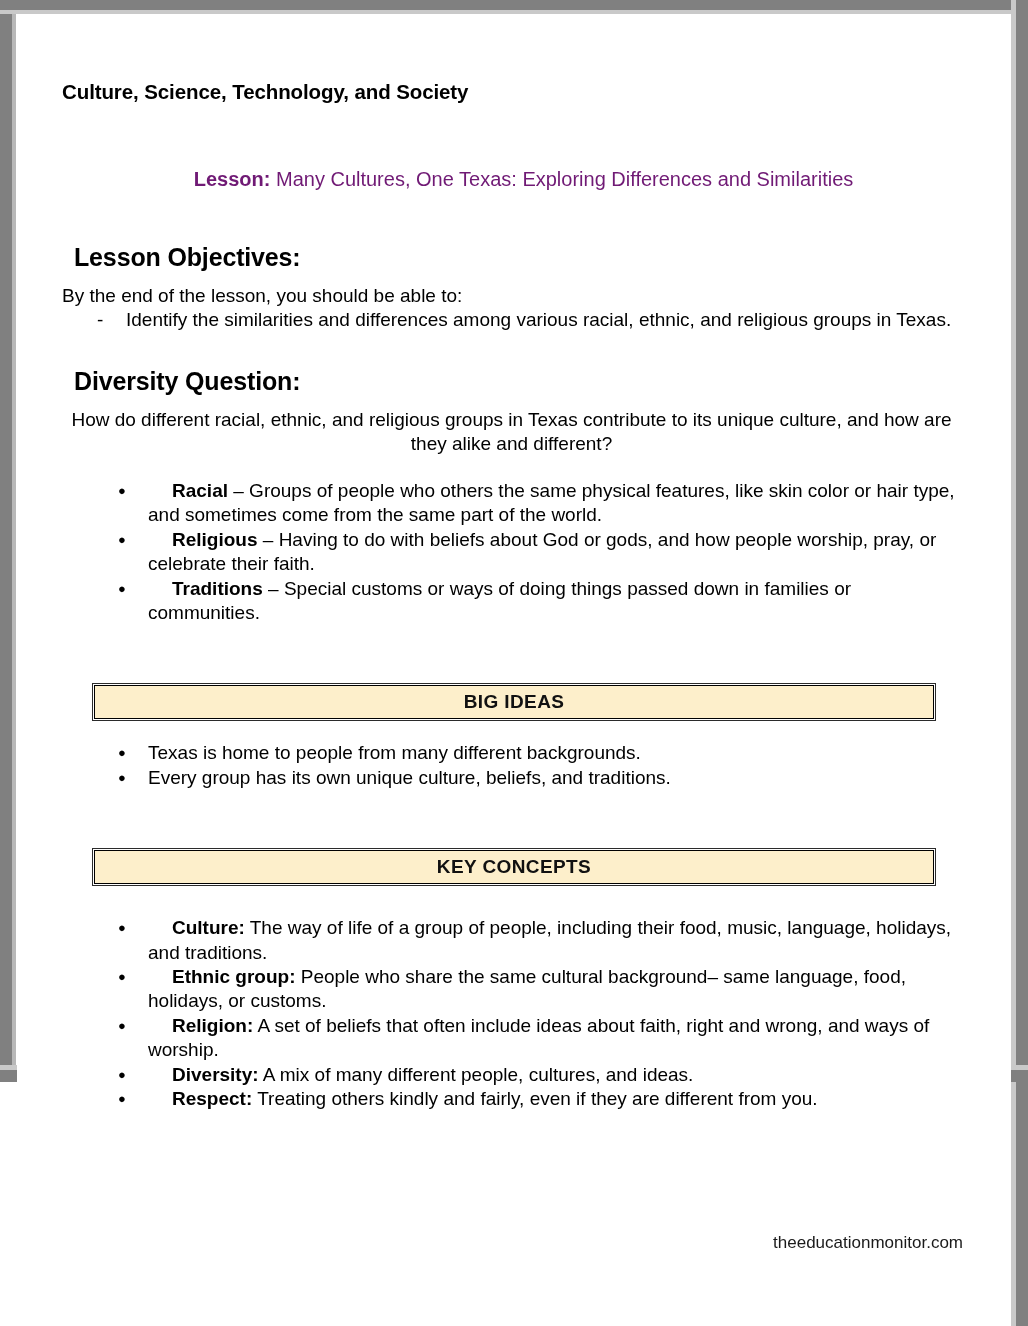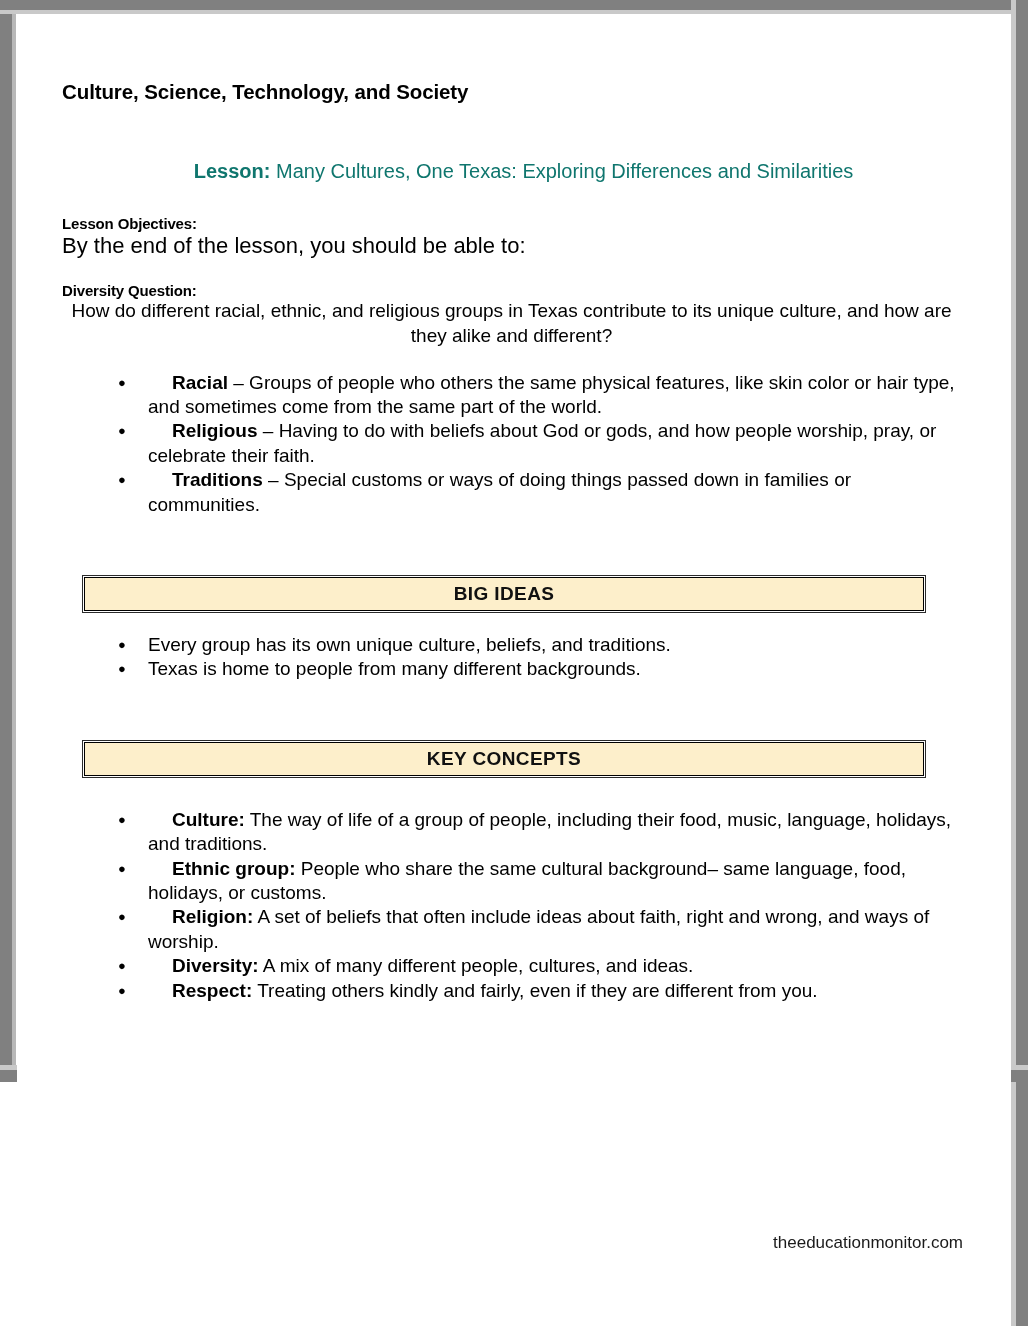--- a/index.html
+++ b/index.html
@@ -88,38 +88,38 @@
   .doc-title {
     font-size: 20.5px;
     font-weight: bold;
     color: #000;
     letter-spacing: -0.1px;
     margin: 0;
   }
 
   .lesson-line {
     font-size: 20px;
-    color: #0f766e;
+    color: #701a75;
     text-align: center;
-    margin: 0;
+    margin: 8px;
     padding-left: 18px;
     padding-top: 56px;
   }
   .lesson-line b { font-weight: bold; }
 
   .sec-head {
-    font-size: 15px;
+    font-size: 25px;
     font-weight: bold;
     color: #000;
-    margin: 0;
+    margin: 12px;
     letter-spacing: -0.15px;
   }
 
   .body-line {
-    font-size: 22px;
+    font-size: 19px;
     color: #000;
     margin: 0;
     line-height: 1.28;
   }
 
   
   ul.dash-list {
     list-style: none;
     margin: 0;
     padding: 0 0 0 32px;
@@ -167,21 +167,21 @@
     color: #000;
     text-align: center;
     line-height: 1.3;
     margin: 0;
     padding: 0 6px 0 0;
   }
 
   
   .banner {
     position: relative;
-    margin-left: 22px;
+    margin-left: 32px;
     width: 840px;
     height: 34px;
     background: #FDEFCB;
     border: 1px solid #000000;
     box-shadow: 0 0 0 1px #ffffff, 0 0 0 2px #2b2b2b;
     box-sizing: border-box;
     display: flex;
     align-items: center;
     justify-content: center;
   }
@@ -222,20 +222,23 @@
 
       <p class="lesson-line">
         <b>Lesson:</b>
         <span>Many Cultures, One Texas: Exploring Differences and Similarities</span>
       </p>
 
       <div class="spacer-lg"></div>
 
       <h2 class="sec-head">Lesson Objectives:</h2>
       <p class="body-line">By the end of the lesson, you should be able to:</p>
+      <ul class="dash-list">
+        <li>Identify the similarities and differences among various racial, ethnic, and religious groups in Texas.</li>
+      </ul>
 
       <div class="spacer-md"></div>
 
       <h2 class="sec-head">Diversity Question:</h2>
       <p class="eq-body">How do different racial, ethnic, and religious groups in Texas contribute to its unique culture, and how are they alike and different?</p>
 
       <div class="spacer-md"></div>
 
       <ul class="dot-list">
         <li>
@@ -251,22 +254,22 @@
 
       <div class="spacer-xl"></div>
 
       <div class="banner">
         <span class="banner-label">BIG IDEAS</span>
       </div>
 
       <div class="spacer-md"></div>
 
       <ul class="dot-list">
+        <li>Texas is home to people from many different backgrounds.</li>
         <li>Every group has its own unique culture, beliefs, and traditions.</li>
-        <li>Texas is home to people from many different backgrounds.</li>
       </ul>
 
       <div class="spacer-xl"></div>
 
       <div class="banner">
         <span class="banner-label">KEY CONCEPTS</span>
       </div>
 
       <div class="spacer-lg"></div>
 

